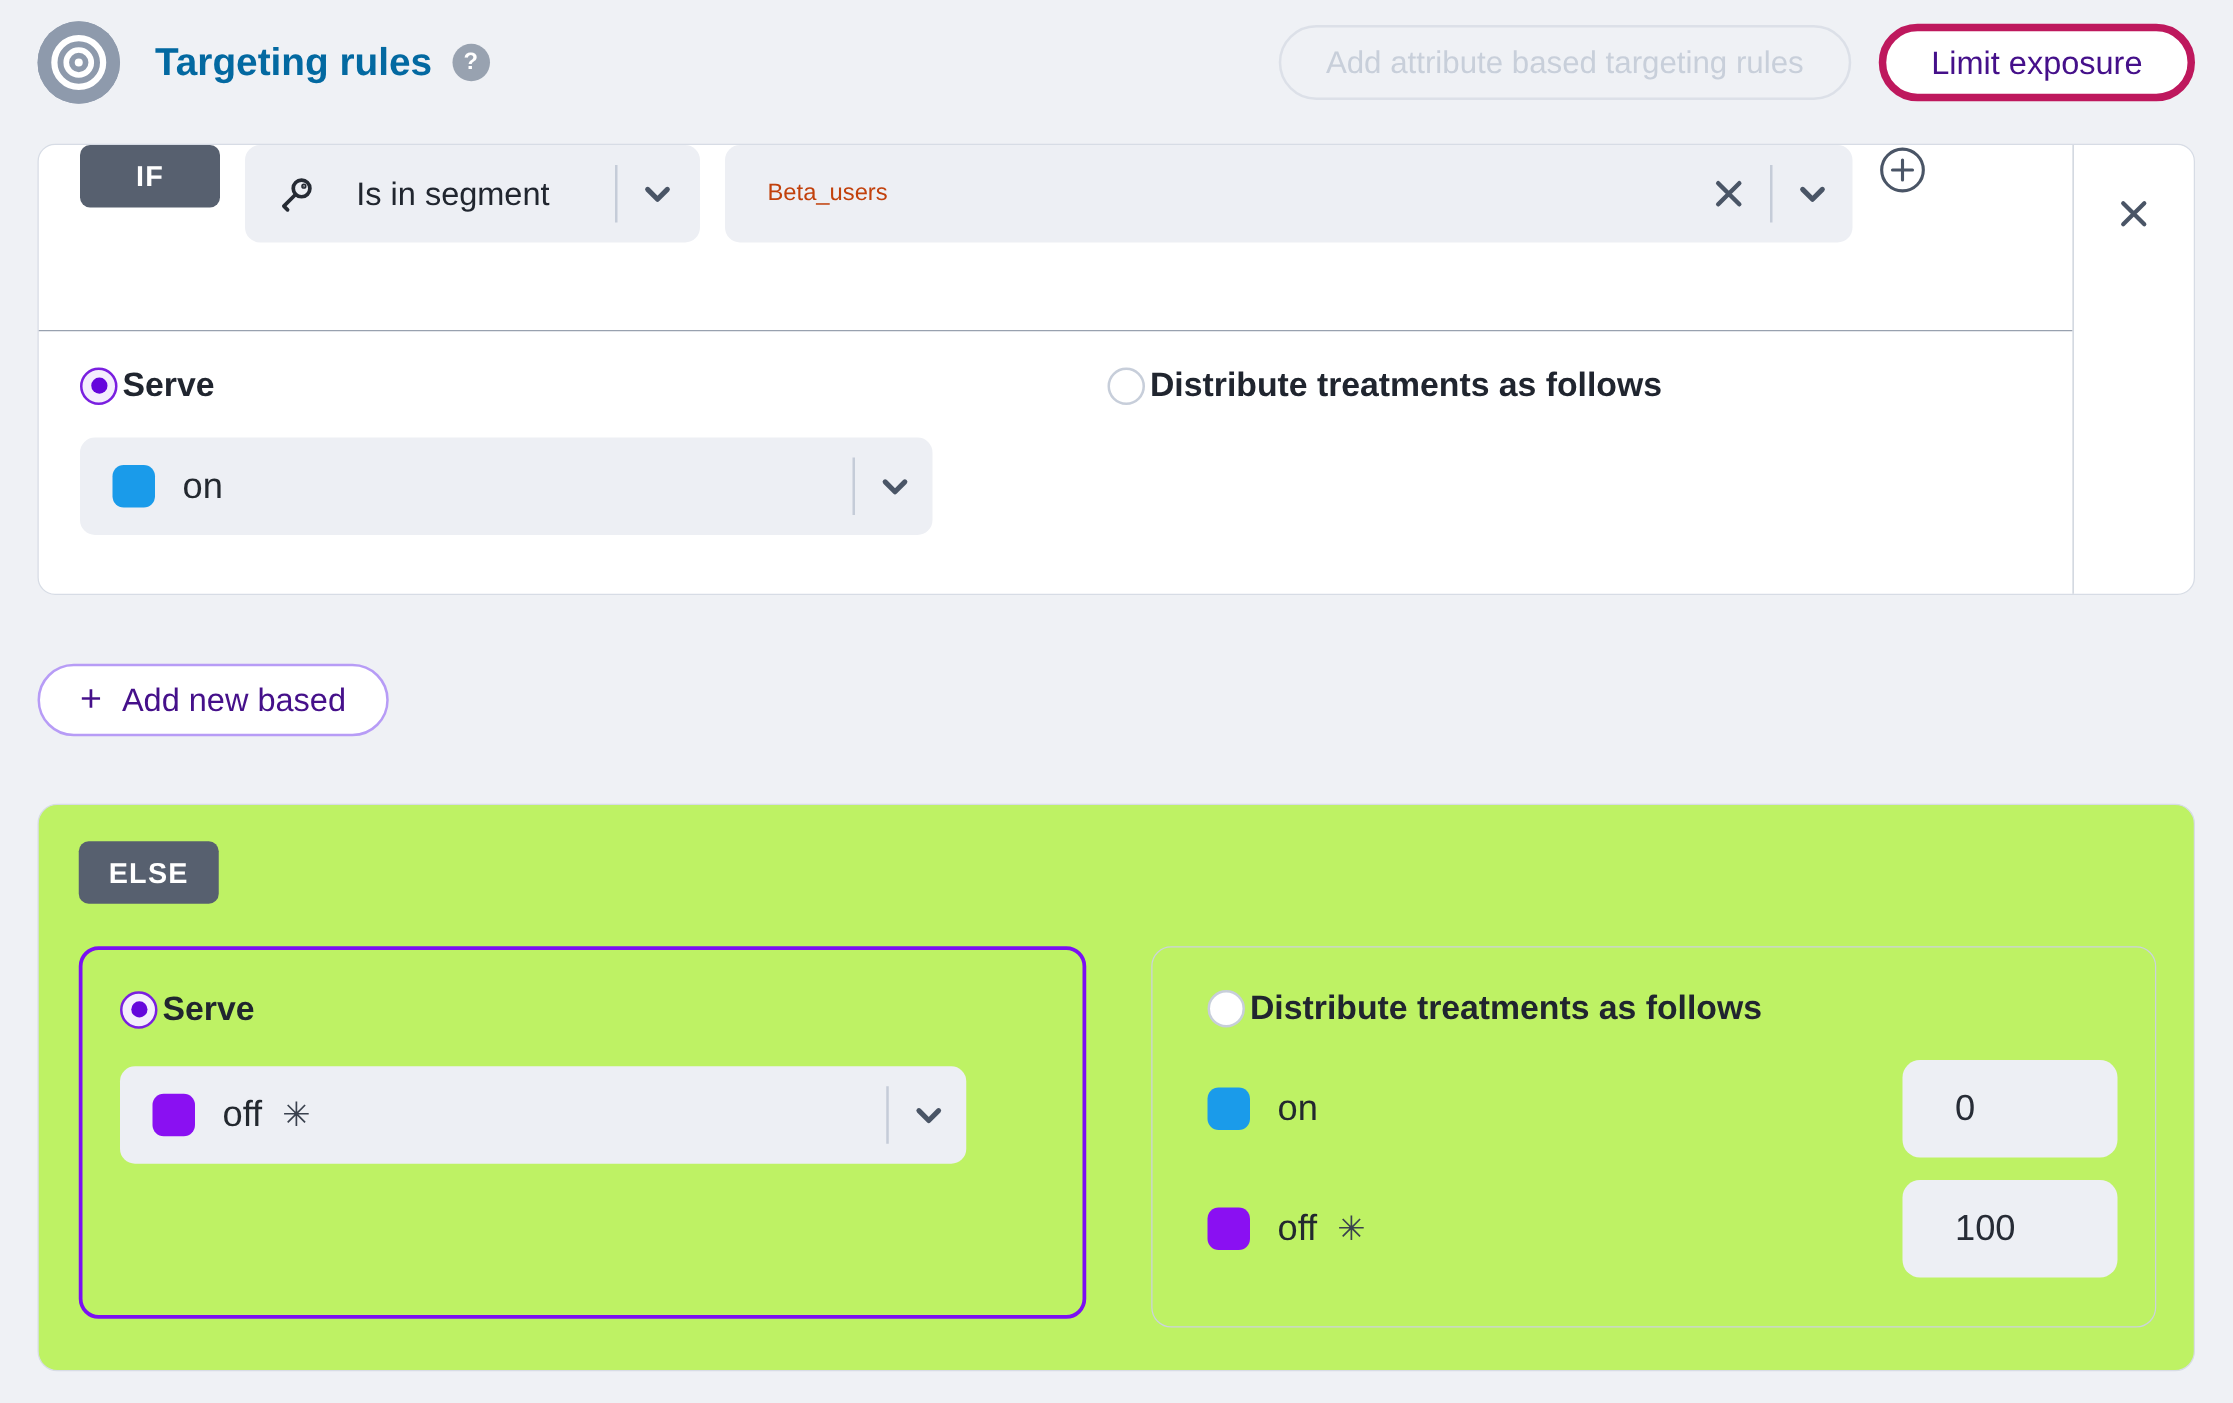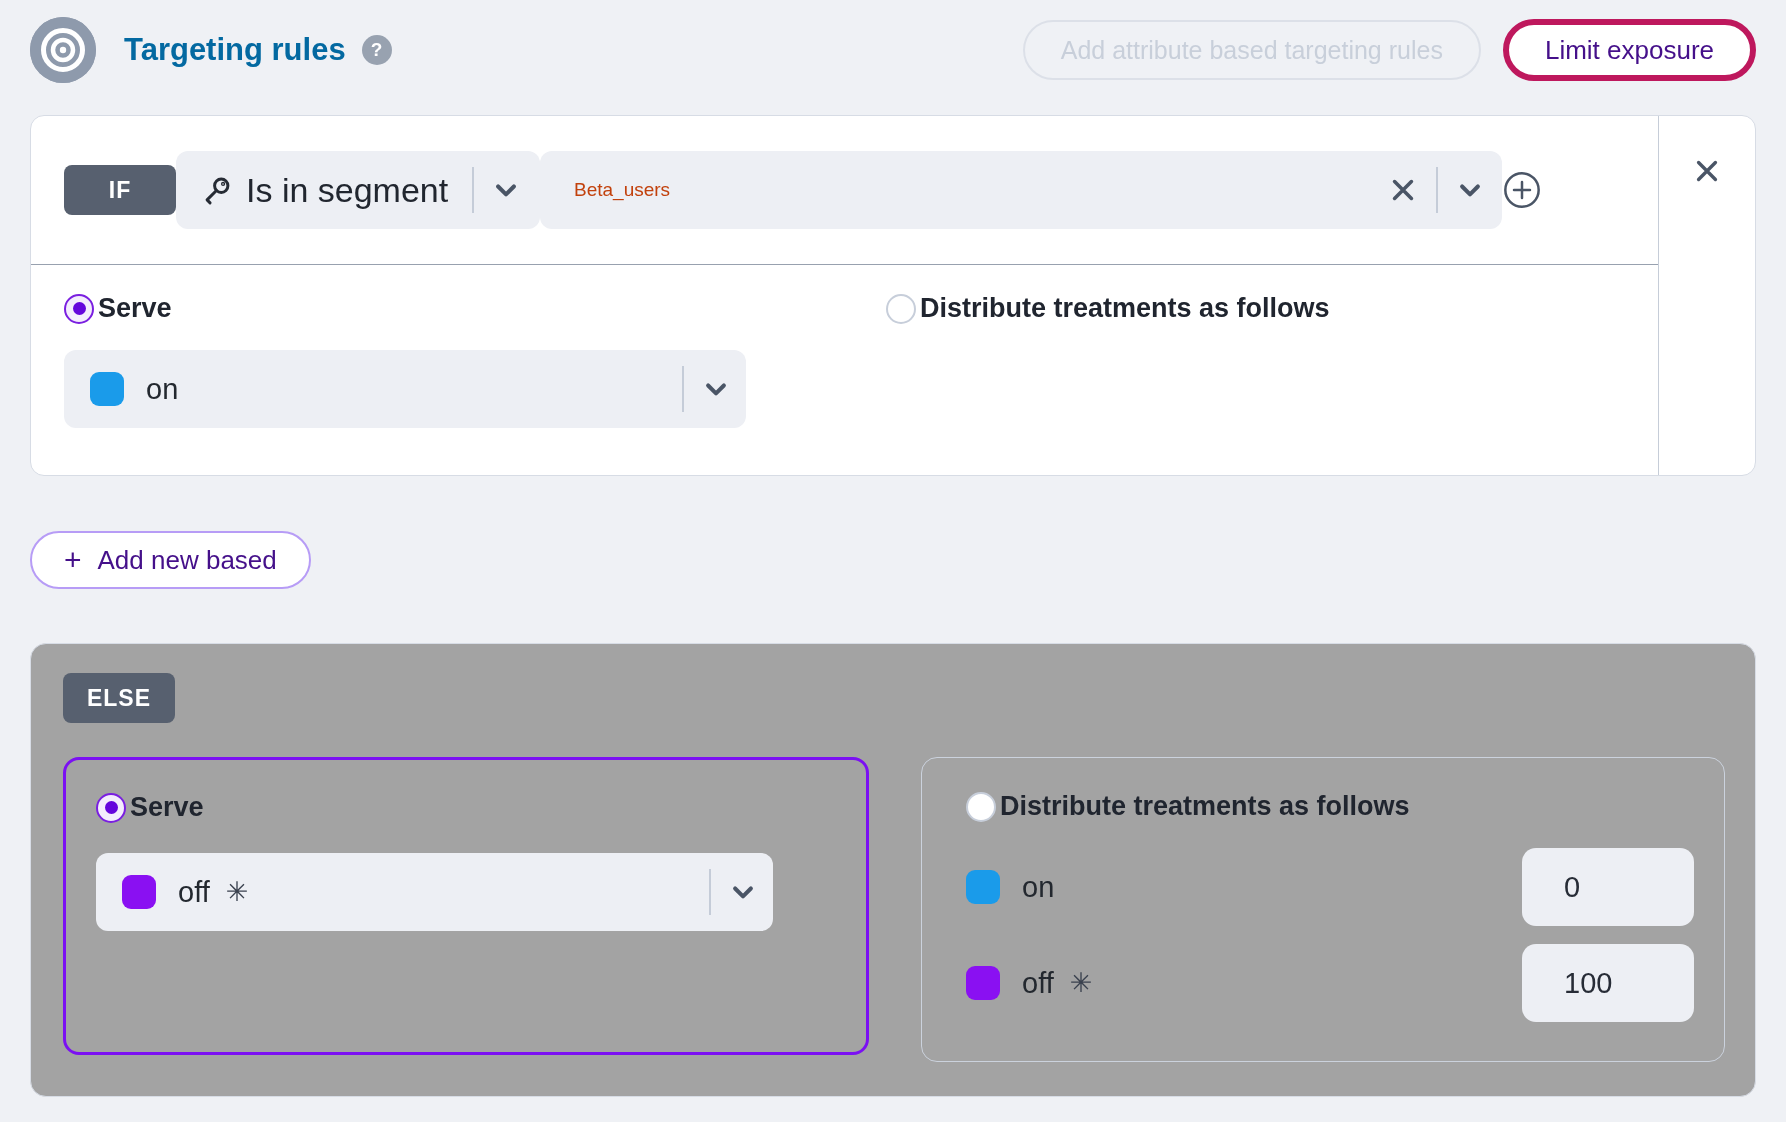--- a/index.html
+++ b/index.html
@@ -28,28 +28,28 @@
     border:6px solid #be185d; background:#fff; color:#45108A; font-size:26px;
     display:flex; align-items:center; font-family:inherit; cursor:pointer; }
 
   
   .rule-card { margin-top:29px; background:#fff; border:1.5px solid #D7DCE5;
     border-radius:14px; display:flex; height:361px; }
   .rule-main { flex:1; min-width:0; }
   .rule-side { width:97px; border-left:1.5px solid #C6CDD8; display:flex;
     justify-content:center; align-items:flex-start; padding-top:40px; }
 
-  .if-row { height:148px; display:flex; align-items:center; padding:0 116px 0 33px; }
+  .if-row { height:148px; display:flex; align-items:flex-start; padding:0 116px 0 33px; gap:20px; }
   .kw-badge { width:112px; height:50px; border-radius:8px; background:#57606F; color:#fff;
     font-size:23px; font-weight:700; letter-spacing:1px; display:flex; align-items:center;
     justify-content:center; flex:0 0 auto; }
   .select { background:#EDEFF4; border-radius:12px; height:78px; display:flex;
     align-items:center; cursor:pointer; }
   .matcher-select { width:364px; padding:0 20px 0 24px; flex:0 0 auto; }
-  .matcher-select .lbl { font-size:34px; color:#21262F; margin-left:12px; white-space:nowrap; }
+  .matcher-select .lbl { font-size:26px; color:#21262F; margin-left:31px; white-space:nowrap; }
   .sel-divider { width:2px; height:46px; background:#C5CCD8; margin:0 18px; flex:0 0 auto; }
   .value-select { flex:1; min-width:0; padding:0 18px 0 34px; }
   .value-select .lbl { font-size:19px; color:#c2410c; }
   .grow { flex:1; }
   .icon-btn { background:none; border:none; display:flex; align-items:center;
     justify-content:center; cursor:pointer; padding:0; }
 
   .hdivider { height:0; border-top:1.5px solid #98A1AF; margin:0; }
 
   .serve-section { padding:28px 33px 0 33px; }
@@ -69,21 +69,21 @@
   .t-name { font-size:29px; color:#23282F; margin-left:22px; }
   .t-marker { font-size:27px; color:#3A414E; margin-left:16px; }
 
   
   .add-rule-btn { margin-top:55px; height:58px; padding:0 32px; border-radius:30px;
     border:2px solid #B79CF6; background:#fff; color:#45108A; font-size:26px;
     display:inline-flex; align-items:center; gap:16px; font-family:inherit; cursor:pointer; }
   .add-rule-btn .plus { font-size:30px; font-weight:400; color:#45108A; }
 
   
-  .else-card { margin-top:54px; background:#a3a3a3; border:1.5px solid #D7DCE5;
+  .else-card { margin-top:54px; background:#bef264; border:1.5px solid #D7DCE5;
     border-radius:16px; height:454px; padding:29px 30px 0 32px; }
   .else-content { margin-top:34px; display:flex; gap:52px; align-items:flex-start; }
 
   .else-serve-box { width:806px; height:298px; border:3.5px solid #7B10F2;
     border-radius:16px; padding:32px 30px 0 30px; flex:0 0 auto; }
   .else-serve-box .treatment-select { width:677px; margin-top:30px; }
 
   .dist-panel { flex:1; height:305px; border:1.5px solid #CBD2DD; border-radius:16px;
     padding:33px 30px 0 44px; }
   .dist-row { display:flex; align-items:center; margin-top:18px; }

